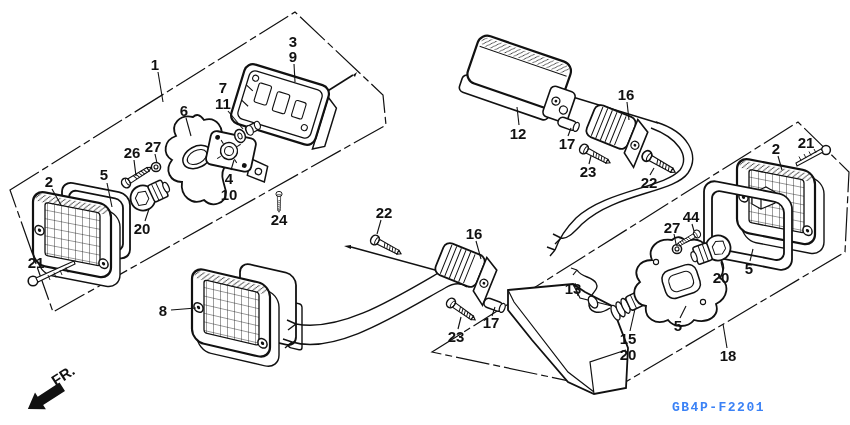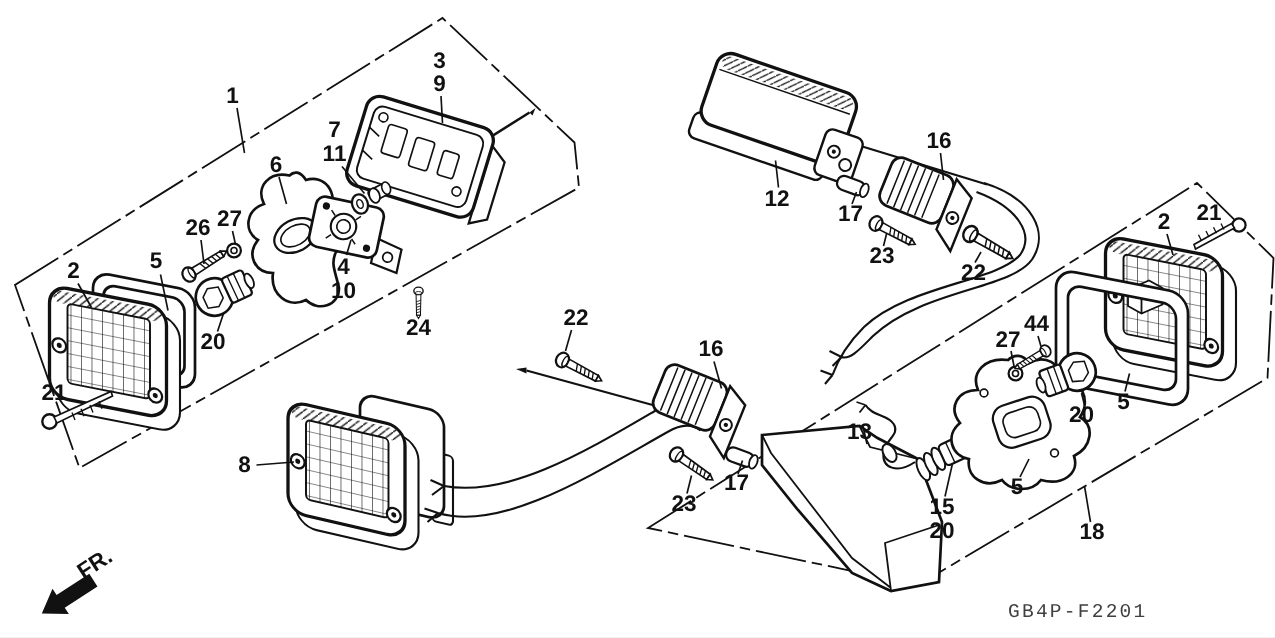--- a/index.html
+++ b/index.html
@@ -10,21 +10,21 @@
   .stage svg{position:absolute;left:0;top:0;}
   #callouts{position:absolute;left:0;top:0;width:100%;height:100%;pointer-events:none;}
   .callout{
     position:absolute;transform:translate(-50%,-50%);
     font-family:"Liberation Sans", sans-serif;font-weight:700;font-size:15px;
     color:#111;line-height:1;white-space:nowrap;
   }
   .code{
     position:absolute;left:672px;top:400px;
     font-family:"Liberation Mono","DejaVu Sans Mono",monospace;
-    font-weight:400;font-size:13px;letter-spacing:1.5px;color:#404040;
+    font-weight:700;font-size:13px;letter-spacing:1.5px;color:#3b82f6;
   }
   .frtext{font-family:"Liberation Sans",sans-serif;font-weight:700;font-size:15px;fill:#111;}
 </style>
 </head>
 <body>
 
 <div class="stage">
 <svg width="850" height="425" viewBox="0 0 850 425">
   <defs>
     <pattern id="grid" width="7" height="8.6" patternUnits="userSpaceOnUse">

